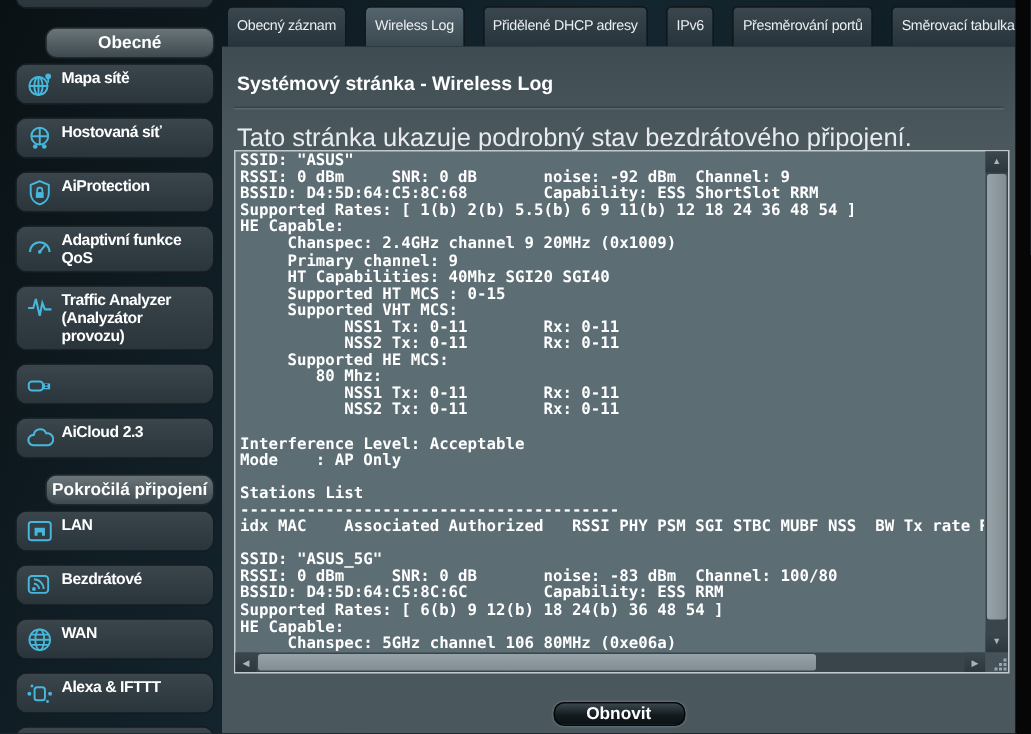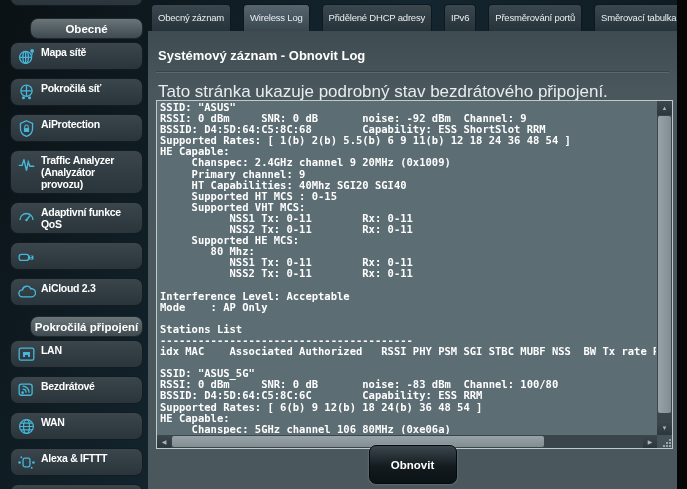--- a/index.html
+++ b/index.html
@@ -48,21 +48,21 @@
   .sb-btn.left{left:0;top:0;bottom:0;width:14px;}
   .sb-btn.right{right:0;top:0;bottom:0;width:14px;}
   .vthumb{position:absolute;left:1px;right:1px;top:15px;bottom:22px;border-radius:2px;
        background:linear-gradient(90deg,#97a3a8,#828d92);}
   .hthumb{position:absolute;top:1px;bottom:1px;left:15px;width:372px;border-radius:2px;
        background:linear-gradient(#97a3a8,#828d92);}
   .grip{position:absolute;right:0;bottom:0;width:15px;height:13px;background:#46525a;
        display:flex;align-items:flex-end;justify-content:flex-end;cursor:nwse-resize;}
   
   .refresh-row{position:absolute;left:0;right:0;bottom:5px;display:flex;justify-content:center;}
-  .refresh-btn{width:88px;height:39px;border-radius:7px;color:#fff;font-size:11.5px;font-weight:bold;
+  .refresh-btn{width:88px;height:16px;border-radius:7px;color:#fff;font-size:11.5px;font-weight:bold;
        font-family:"Liberation Sans",sans-serif;border:1px solid #05090b;cursor:pointer;
        background:linear-gradient(#3b474d,#131b1f 55%,#0b1215);box-shadow:0 0 2px rgba(200,220,228,0.45);}
   .right-edge{position:absolute;right:0;top:0;width:10px;height:100%;background:#060606;}
   svg{display:block;}
 </style>
 </head>
 <body>
 
 <div class="app">
 
@@ -96,52 +96,52 @@
 
     <div class="side-item">
       <span class="icon">
         <svg width="19" height="19" viewBox="0 0 22 22" stroke="#47b8dc" fill="none" stroke-width="1.5">
           <circle cx="11" cy="9" r="6.5"></circle>
             <path d="M4.8 9h12.4M11 2.7v12.6"></path>
           <circle cx="7.5" cy="17" r="1.8" fill="#47b8dc" stroke="none"></circle>
             <circle cx="14.5" cy="17" r="1.8" fill="#47b8dc" stroke="none"></circle>
         </svg>
       </span>
-      <span class="lbl">Pokročilá síť</span>
+      <span class="lbl">Hostovaná síť</span>
     </div>
 
     <div class="side-item">
       <span class="icon">
         <svg width="19" height="19" viewBox="0 0 22 22" stroke="#47b8dc" fill="none" stroke-width="1.5">
           <path d="M11 2l7 3v6c0 5-3.6 8-7 9-3.4-1-7-4-7-9V5z"></path>
           <rect x="8" y="10.5" width="6" height="4.5" fill="#47b8dc" stroke="none"></rect>
           <path d="M9 10.5V9a2 2 0 014 0v1.5" stroke-width="1.3"></path>
         </svg>
       </span>
       <span class="lbl">AiProtection</span>
-    </div>
-
-    <div class="side-item">
-      <span class="icon">
-        <svg width="19" height="19" viewBox="0 0 22 22" stroke="#47b8dc" fill="none" stroke-width="1.6">
-          <polyline points="2,12 6,12 8,5 11,18 13,8 15,13 20,13"></polyline>
-        </svg>
-      </span>
-      <span class="lbl">Traffic Analyzer (Analyzátor provozu)</span>
     </div>
 
     <div class="side-item">
       <span class="icon">
         <svg width="19" height="19" viewBox="0 0 22 22" stroke="#47b8dc" fill="none" stroke-width="1.6">
           <path d="M3.5 15a7.5 7.5 0 0115 0"></path>
             <path d="M11 15l4.2-5.2"></path>
             <circle cx="11" cy="15" r="1.4" fill="#47b8dc" stroke="none"></circle>
         </svg>
       </span>
       <span class="lbl">Adaptivní funkce QoS</span>
+    </div>
+
+    <div class="side-item">
+      <span class="icon">
+        <svg width="19" height="19" viewBox="0 0 22 22" stroke="#47b8dc" fill="none" stroke-width="1.6">
+          <polyline points="2,12 6,12 8,5 11,18 13,8 15,13 20,13"></polyline>
+        </svg>
+      </span>
+      <span class="lbl">Traffic Analyzer (Analyzátor provozu)</span>
     </div>
 
     <div class="side-item">
       <span class="icon">
         <svg width="19" height="19" viewBox="0 0 22 22" stroke="#47b8dc" fill="none" stroke-width="1.5">
           <rect x="2.5" y="8.5" width="11" height="7" rx="2.5"></rect>
           <rect x="13.5" y="10" width="5.5" height="4.5" fill="#47b8dc" stroke="none"></rect>
           <path d="M15 11h2M15 13h2" stroke="#1d2a30" stroke-width="1"></path>
         </svg>
       </span>
@@ -216,21 +216,21 @@
       <div class="tab">Obecný záznam</div>
       <div class="tab active">Wireless Log</div>
       <div class="tab">Přidělené DHCP adresy</div>
       <div class="tab">IPv6</div>
       <div class="tab">Přesměrování portů</div>
       <div class="tab">Směrovací tabulka</div>
       <div class="tab">Připojení</div>
     </div>
 
     <div class="panel">
-      <div class="panel-title">Systémový záznam - Obnovit Log</div>
+      <div class="panel-title">Systémový stránka - Wireless Log</div>
       <div class="title-divider"></div>
       <div class="panel-desc">Tato stránka ukazuje podrobný stav bezdrátového připojení.</div>
 
       <div class="log-box">
         <pre class="log-text">SSID: "ASUS"
 RSSI: 0 dBm     SNR: 0 dB       noise: -92 dBm  Channel: 9
 BSSID: D4:5D:64:C5:8C:68        Capability: ESS ShortSlot RRM
 Supported Rates: [ 1(b) 2(b) 5.5(b) 6 9 11(b) 12 18 24 36 48 54 ]
 HE Capable:
      Chanspec: 2.4GHz channel 9 20MHz (0x1009)

